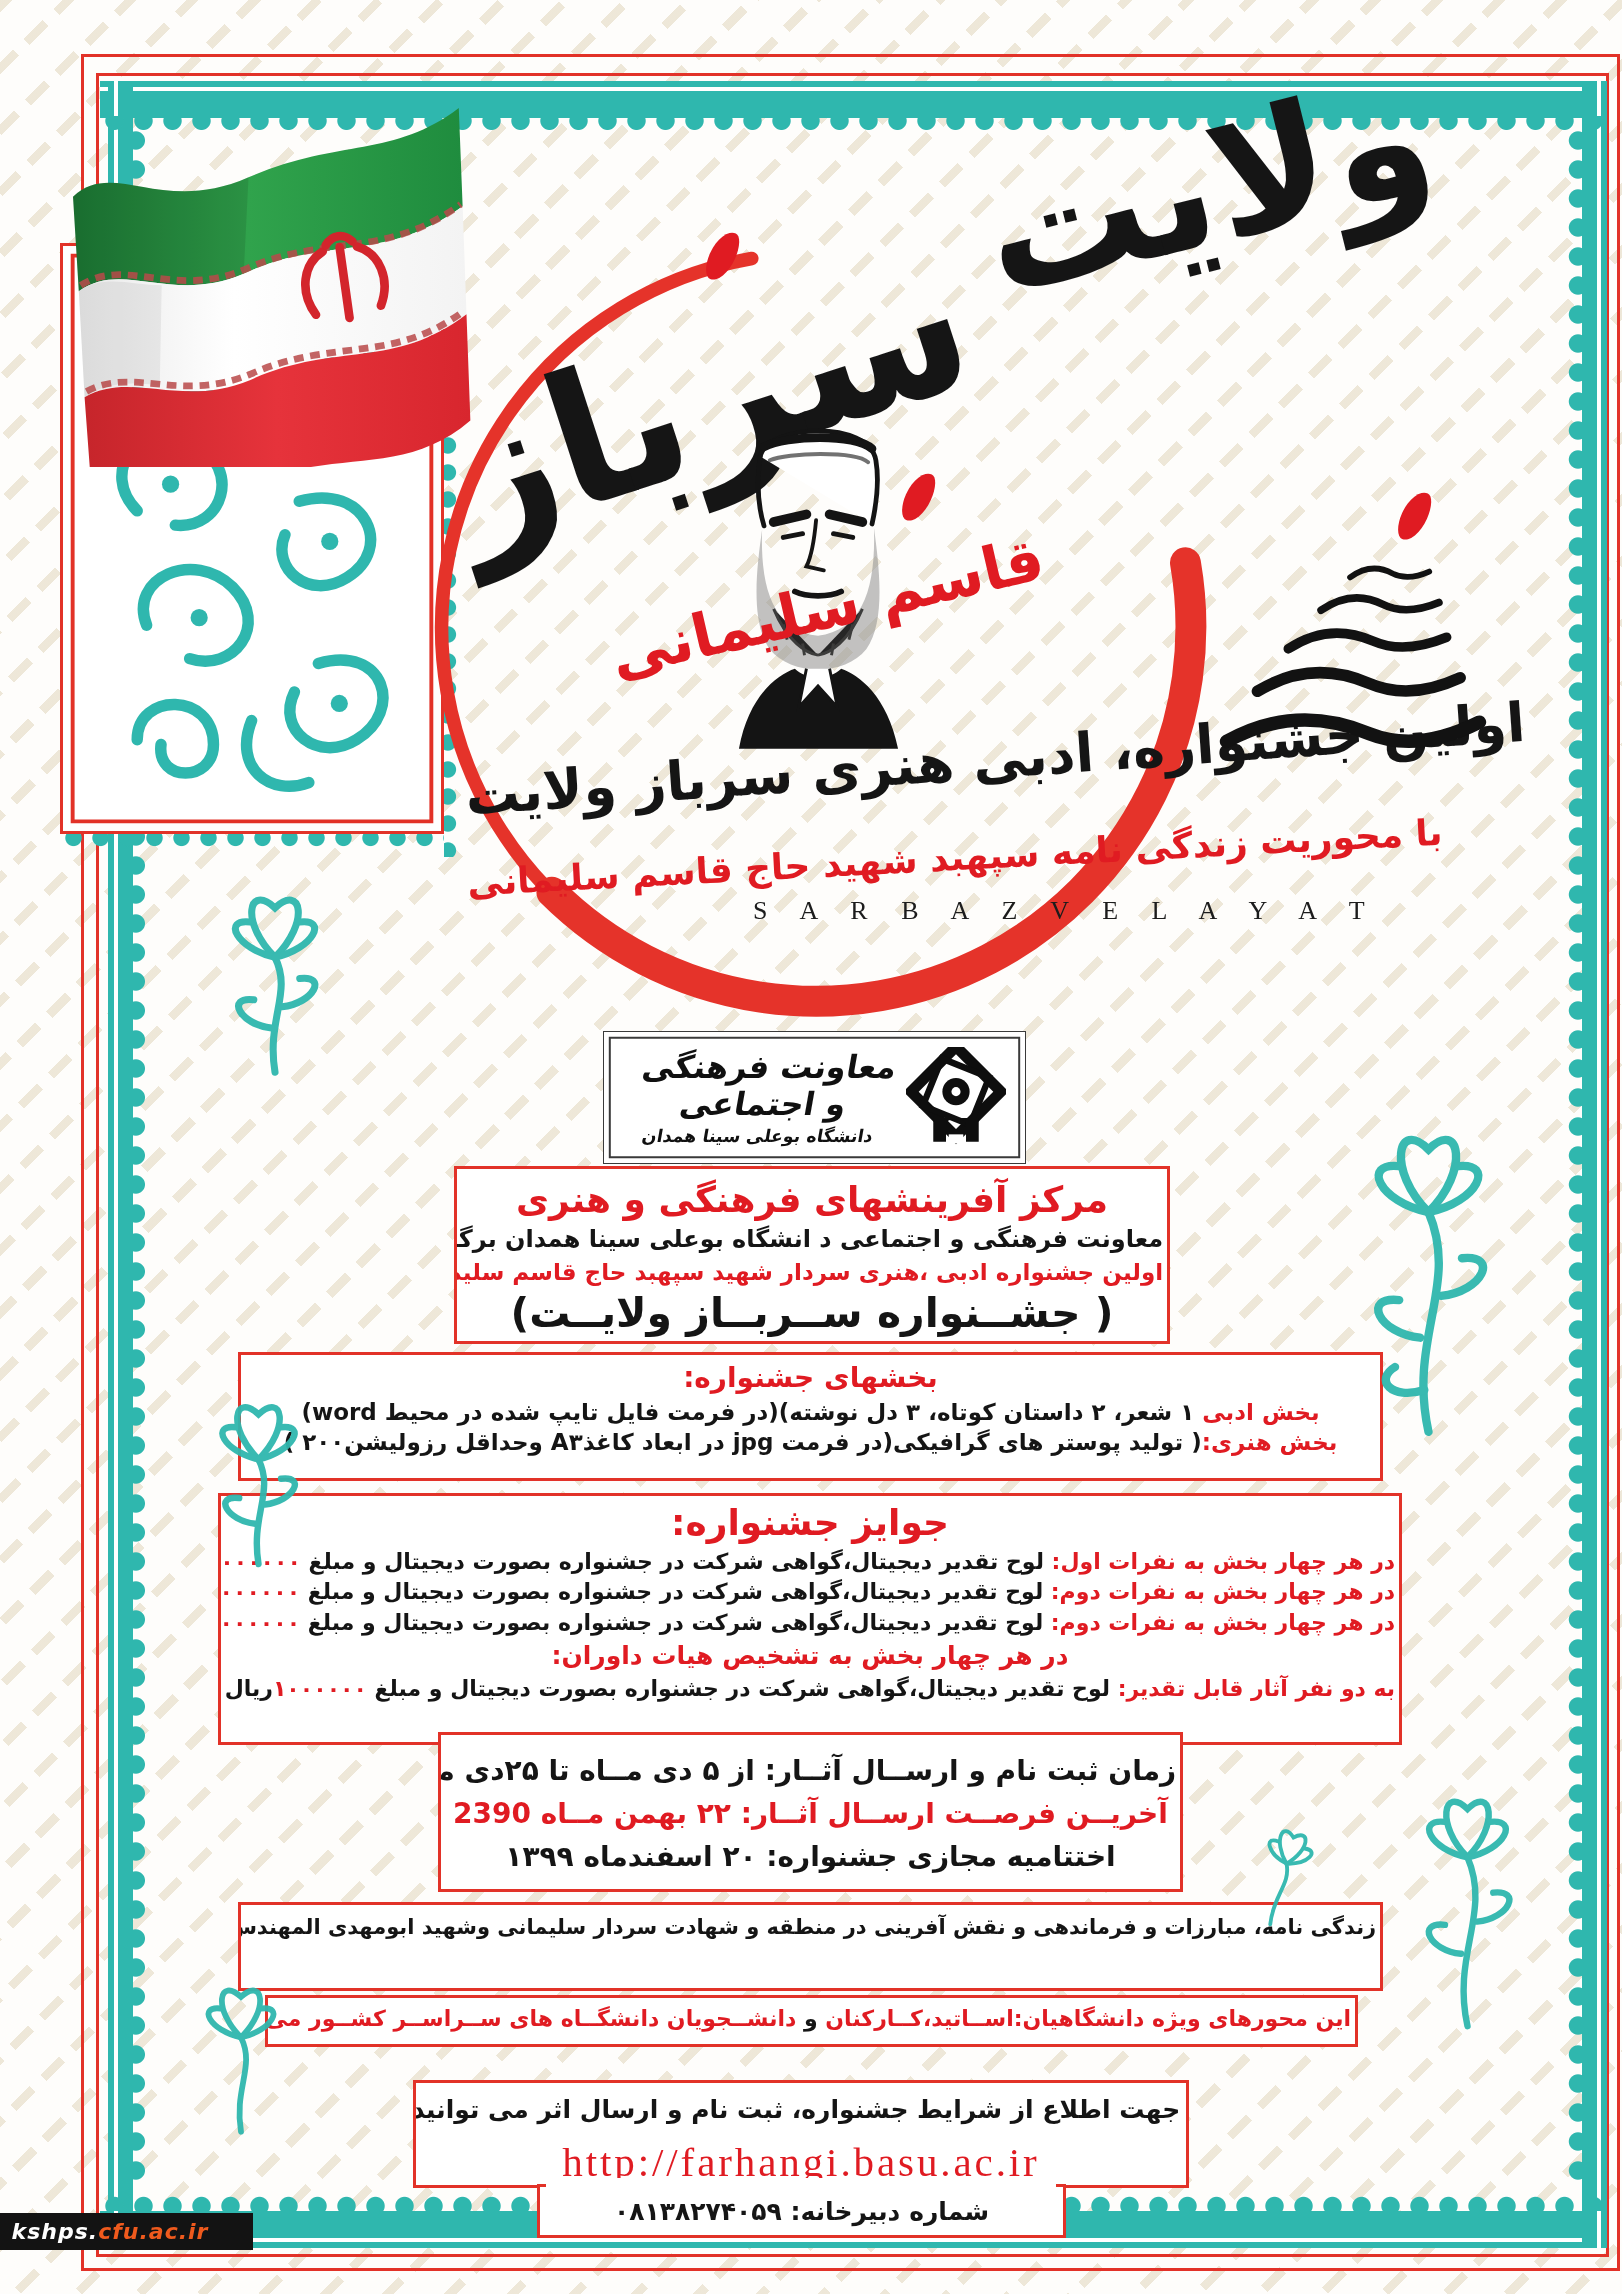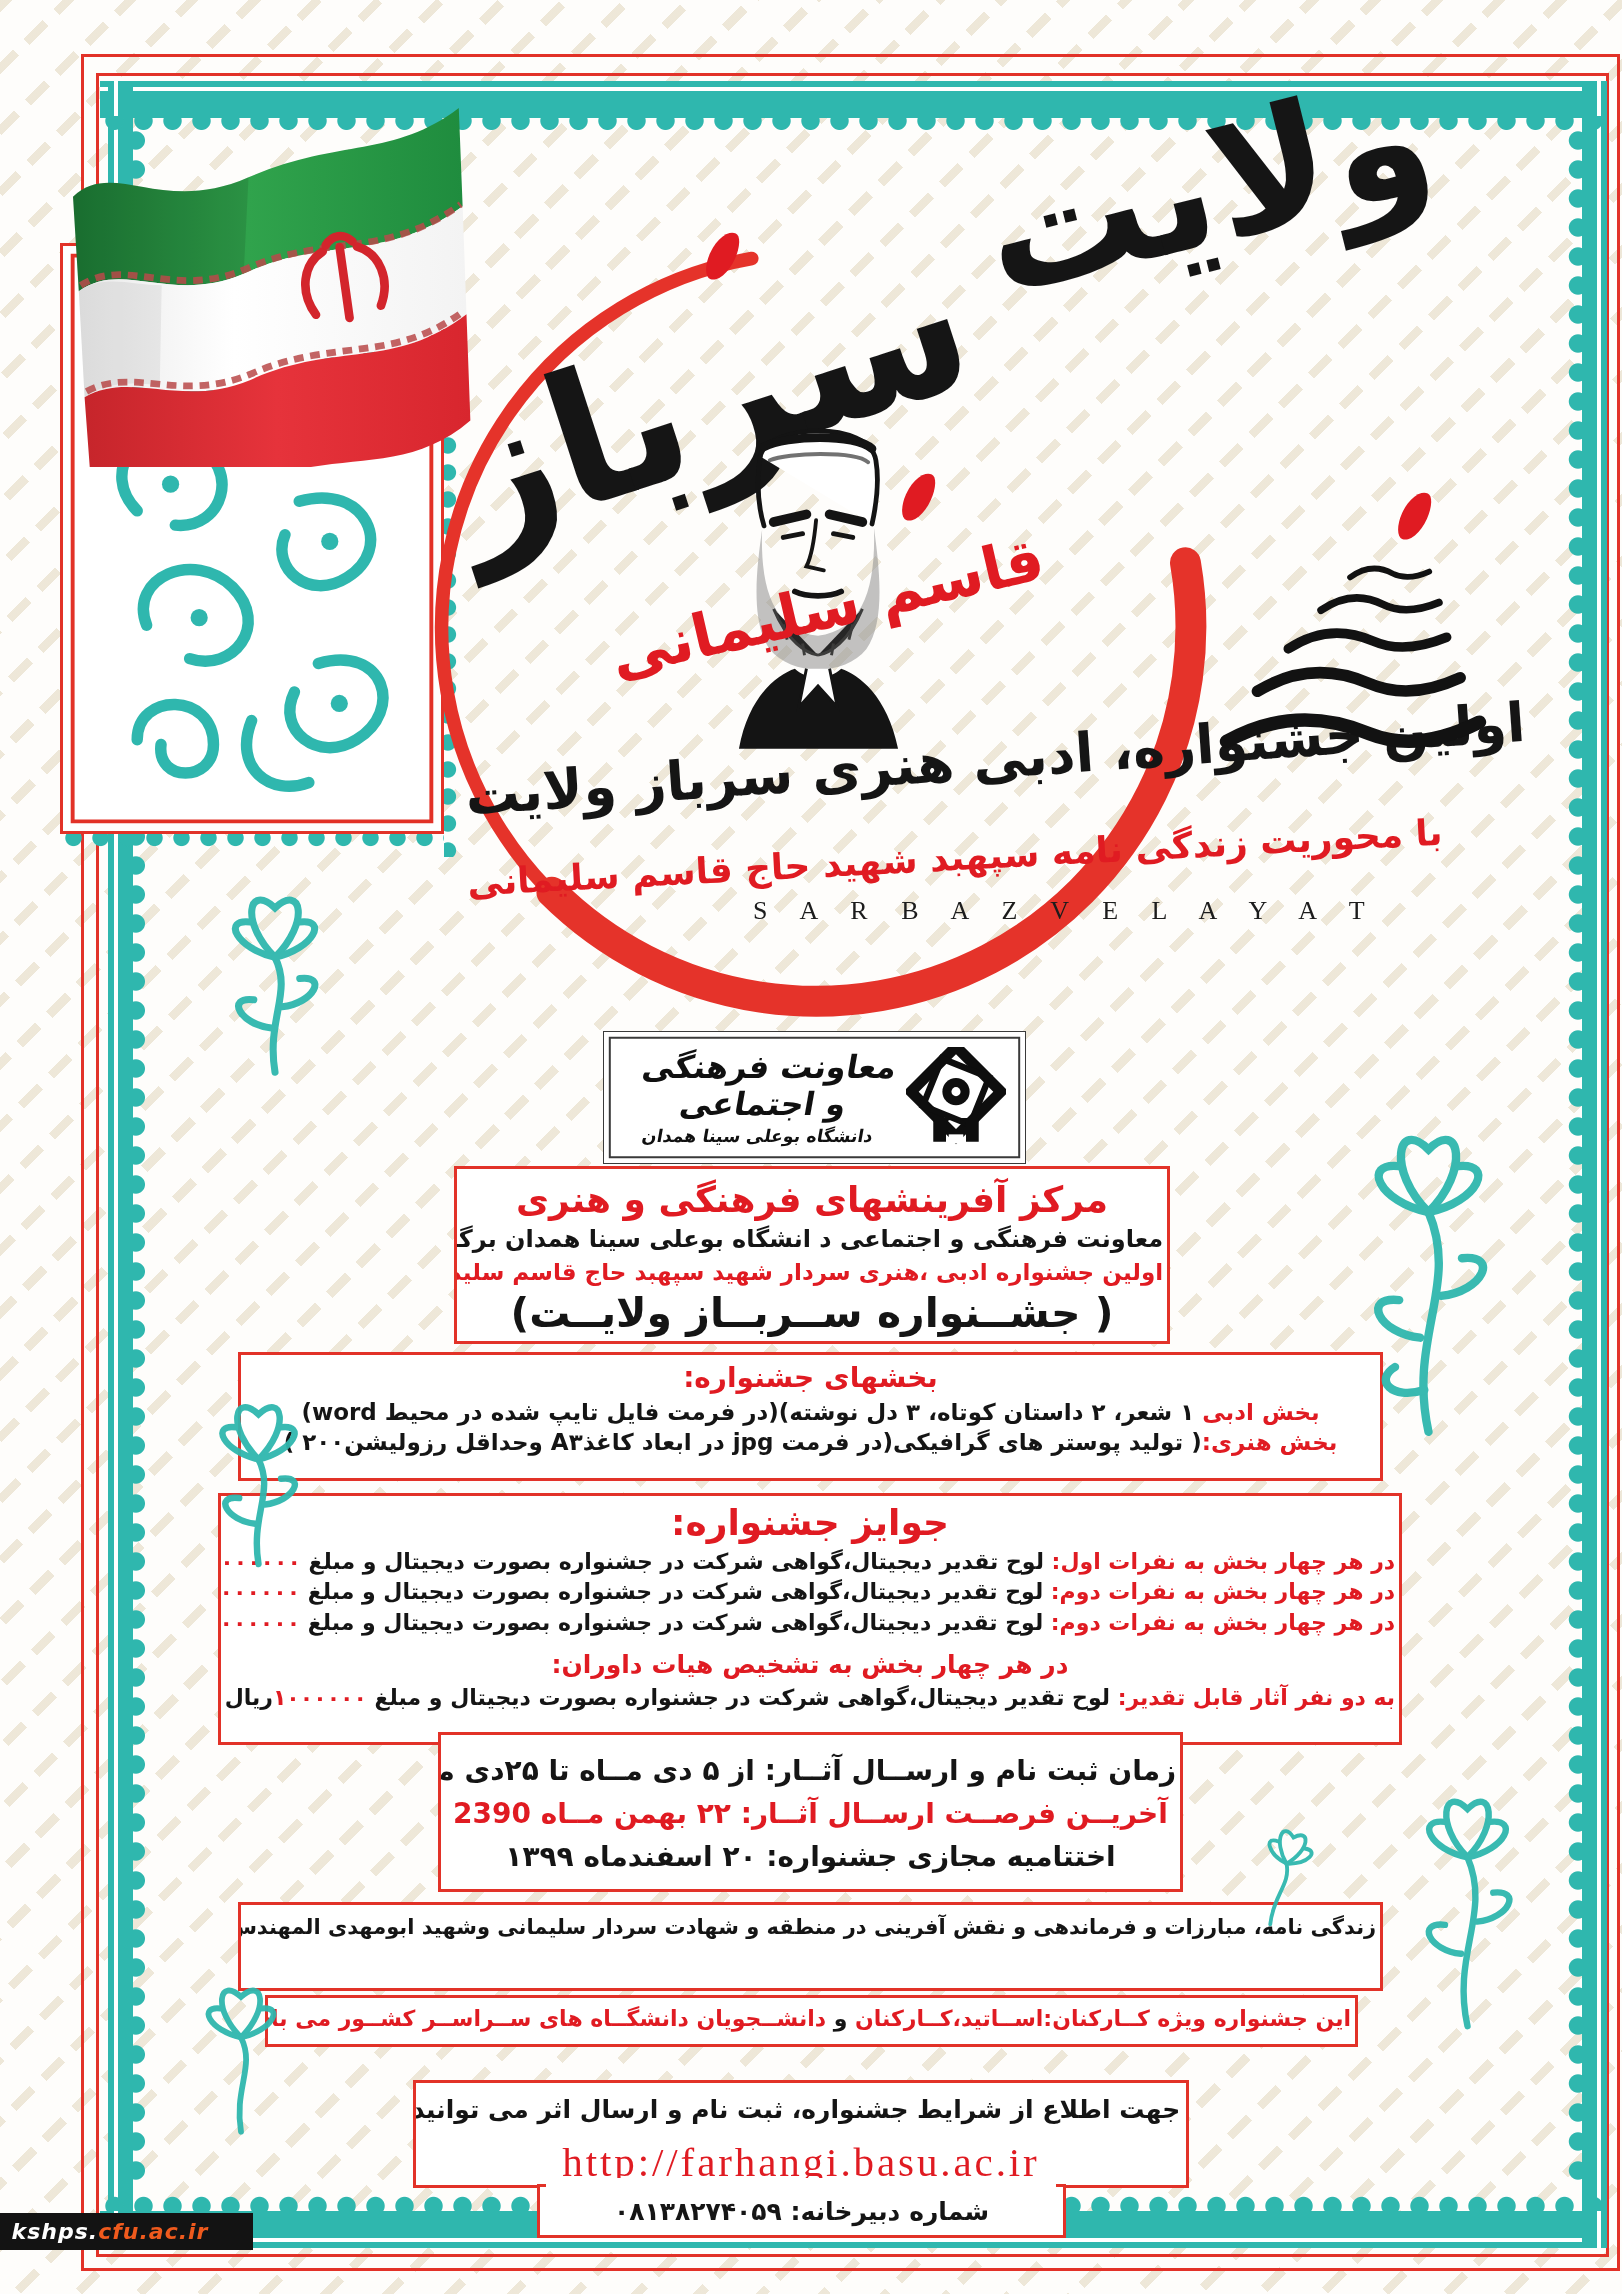--- a/index.html
+++ b/index.html
@@ -89,21 +89,21 @@
   .box-organizer .o1{font-size:36px;font-weight:bold;color:var(--red-text);}
   .box-organizer .o2{font-size:24px;font-weight:bold;color:var(--ink);margin-top:5.8px;}
   .box-organizer .o3{font-size:23px;font-weight:bold;color:var(--red-text);margin-top:5.8px;}
   .box-organizer .o4{font-size:41px;font-weight:bold;color:var(--ink);margin-top:3.9px;}
   .box-sections{left:238px;top:1352px;width:1145px;height:129px;padding:5.8px 3.9px;}
   .box-sections .s-title{font-size:28px;font-weight:bold;color:var(--red-text);}
   .box-sections .s-line{font-size:23px;font-weight:bold;margin-top:4.8px;}
   .box-prizes{left:218px;top:1493px;width:1184px;height:252px;padding:5.8px 3.9px;}
   .box-prizes .p-title{font-size:36px;font-weight:bold;color:var(--red-text);}
   .box-prizes .p-line{font-size:22px;font-weight:bold;margin-top:5.8px;}
-  .box-prizes .p-jury{font-size:25px;font-weight:bold;color:var(--red-text);margin-top:15px;}
+  .box-prizes .p-jury{font-size:25px;font-weight:bold;color:var(--red-text);margin-top:6px;}
   .box-schedule{left:438px;top:1732px;width:745px;height:160px;padding:13.5px 3.9px;}
   .box-schedule div{font-size:28px;font-weight:bold;line-height:1.55;}
   .box-themes{left:238px;top:1902px;width:1145px;height:89px;padding:5.8px 3.9px;}
   .box-themes .t-title{font-size:28px;font-weight:bold;color:var(--red-text);}
   .box-themes .t-text{font-size:21px;font-weight:bold;color:var(--ink);margin-top:3.9px;}
   .box-audience{left:265px;top:1995px;width:1093px;height:52px;padding:7.7px 3.9px;}
   .box-audience div{font-size:22px;font-weight:bold;color:var(--red-text);}
   .box-contact{left:413px;top:2080px;width:776px;height:108px;padding:11.6px 5.8px;z-index:3;}
   .box-contact .c1{font-size:25px;font-weight:bold;color:var(--ink);}
   .box-contact .c-url{font-family:"Liberation Serif",serif;font-size:41px;letter-spacing:2.9px;
@@ -304,21 +304,21 @@
     <div class="red nw">آخریــن فرصــت ارســال آثــار:  ۲۲ بهمن مــاه 2390</div>
     <div class="blk nw">اختتامیه مجازی جشنواره: ۲۰ اسفندماه ۱۳۹۹</div>
   </div>
 
   <div class="box box-themes">
     <div class="t-text nw">زندگی نامه، مبارزات و فرماندهی و نقش آفرینی در منطقه و شهادت سردار سلیمانی وشهید ابومهدی المهندس و همرزمان شهیدش</div>
   </div>
 
   <div class="box box-audience">
     <div class="nw">
-      <span class="red">این جشنواره ویژه کــارکنان:اســاتید،کــارکنان </span><span class="blk">و</span><span class="red"> دانشــجویان دانشگــاه های ســراســر کشــور می باشد</span>
+      <span class="red">این محورهای ویژه دانشگاهیان:اســاتید،کــارکنان </span><span class="blk">و</span><span class="red"> دانشــجویان دانشگــاه های ســراســر کشــور می باشد</span>
     </div>
   </div>
 
   <div class="box box-contact">
     <div class="c1 nw">جهت اطلاع از شرایط جشنواره، ثبت نام و ارسال اثر می توانید به این آدرس مراجعه فرمایید.</div>
     <div class="c-url nw">http://farhangi.basu.ac.ir</div>
   </div>
   <div class="tab-mask"></div>
   <div class="contact-tab nw">
     <span>شماره دبیرخانه:  </span><span>۰۸۱۳۸۲۷۴۰۵۹</span>

